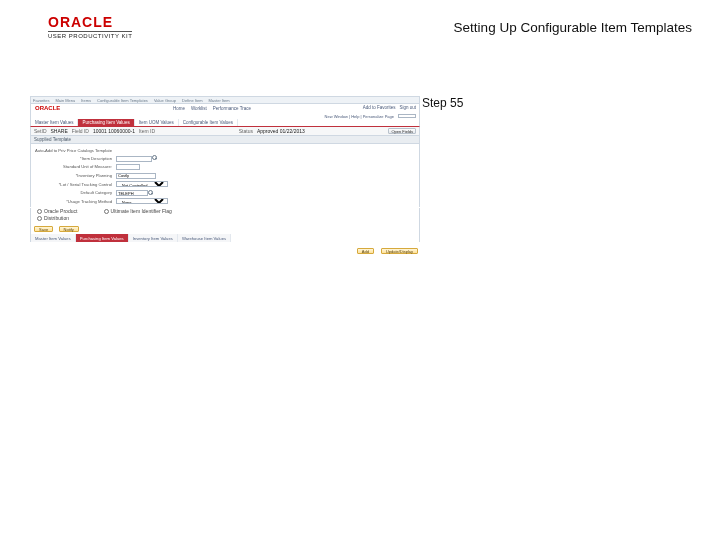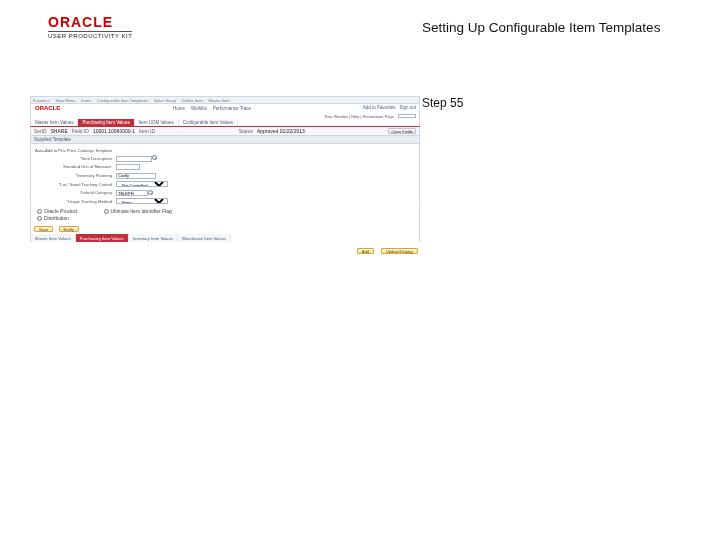--- a/index.html
+++ b/index.html
@@ -4,21 +4,21 @@
 <style>
   * { box-sizing: border-box; margin: 0; padding: 0; }
   html, body { width: 720px; height: 540px; font-family: Arial, Helvetica, sans-serif; background:#fff; }
   body { position: relative; }
 
   
   .header { position:absolute; left:0; right:0; top:0; height:56px; }
   .logo-area { position:absolute; top:14px; left:48px; }
   .oracle-logo { color:#c00; font-weight:900; font-size:14px; letter-spacing:1px; font-family: Arial, sans-serif;}
   .oracle-sub { font-size:6px; color:#222; letter-spacing:0.5px; border-top:1px solid #555; margin-top:1px; padding-top:1px;}
-  .title { position:absolute; top:20px; right:28px; width:270px; font-size:13.5px; color:#111; }
+  .title { position:absolute; top:20px; right:28px; width:270px; font-size:13.5px; color:#111;text-align:right; }
 
   
   .side-panel { position:absolute; top:96px; right:28px; width:270px; }
   .step-label { font-size:12px; color:#111; margin-bottom:26px; }
   .step-text { font-size:12px; color:#111; line-height:1.4; }
   .step-text b { font-weight:700; }
 
   
   .shot { position:absolute; top:96px; left:30px; width:390px; height:190px; font-size:5px; color:#444;}
   .shot .browser-bar { height:8px; background:#eef2f6; border:1px solid #cfd8e2; display:flex; align-items:center; padding:0 2px; gap:6px; font-size:4px; color:#6a7a8a;}

